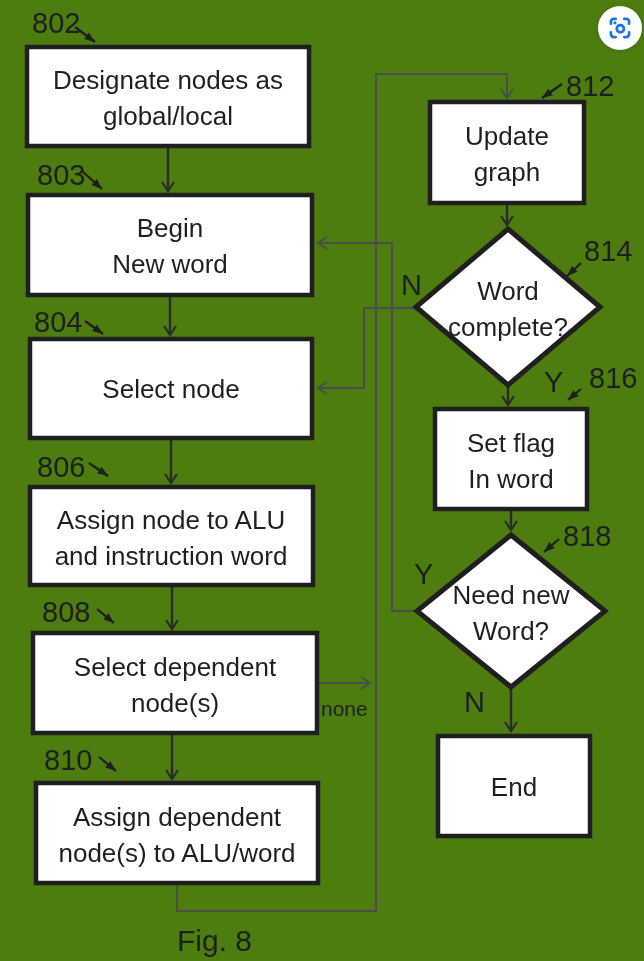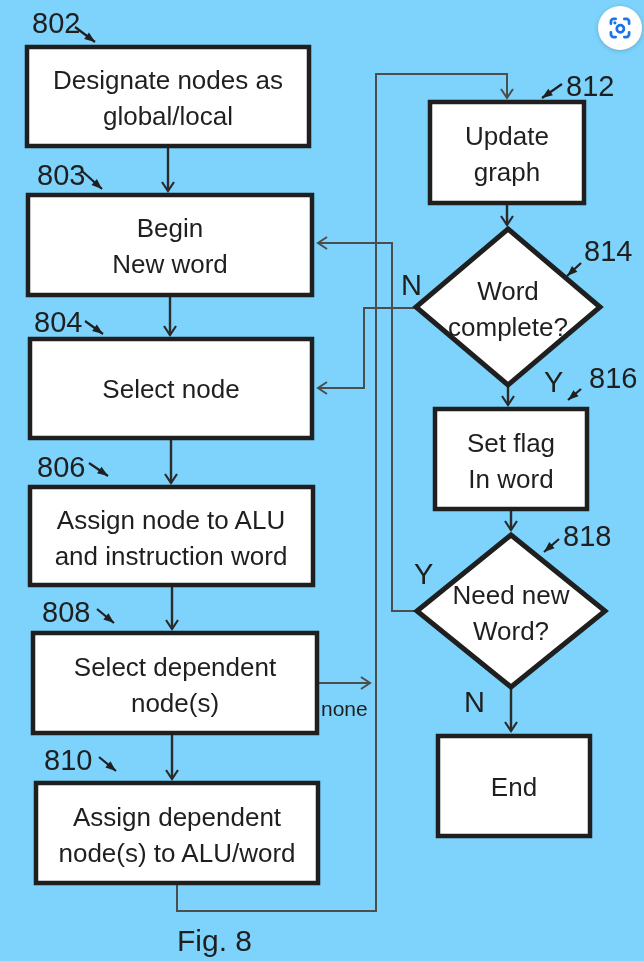--- a/index.html
+++ b/index.html
@@ -1,16 +1,16 @@
 <!DOCTYPE html>
 <html><head>
 <meta charset="utf-8">
 <style>
   html,body{margin:0;padding:0;background:#ffffff;}
-  #stage{position:relative;width:644px;height:961px;background:#7dd3fc;overflow:hidden;
+  #stage{position:relative;width:644px;height:961px;background:#4d7c0f;overflow:hidden;
          font-family:"Liberation Sans",sans-serif;}
   svg text{font-family:"Liberation Sans",sans-serif;fill:#1f1f1f;}
   .node-rect{fill:#ffffff;stroke:#1f1f1f;stroke-width:4.5;}
   .diamond{fill:#ffffff;stroke:#1f1f1f;stroke-width:5;stroke-linejoin:miter;}
   .node-text{font-size:26px;text-anchor:middle;}
   .ref-text{font-size:29px;text-anchor:start;}
   .branch-text{font-size:29px;text-anchor:start;}
   .small-text{font-size:21px;text-anchor:start;}
   .caption-text{font-size:30px;text-anchor:start;}
   .flow{stroke:#2b2b2b;stroke-width:2.4;fill:none;}

